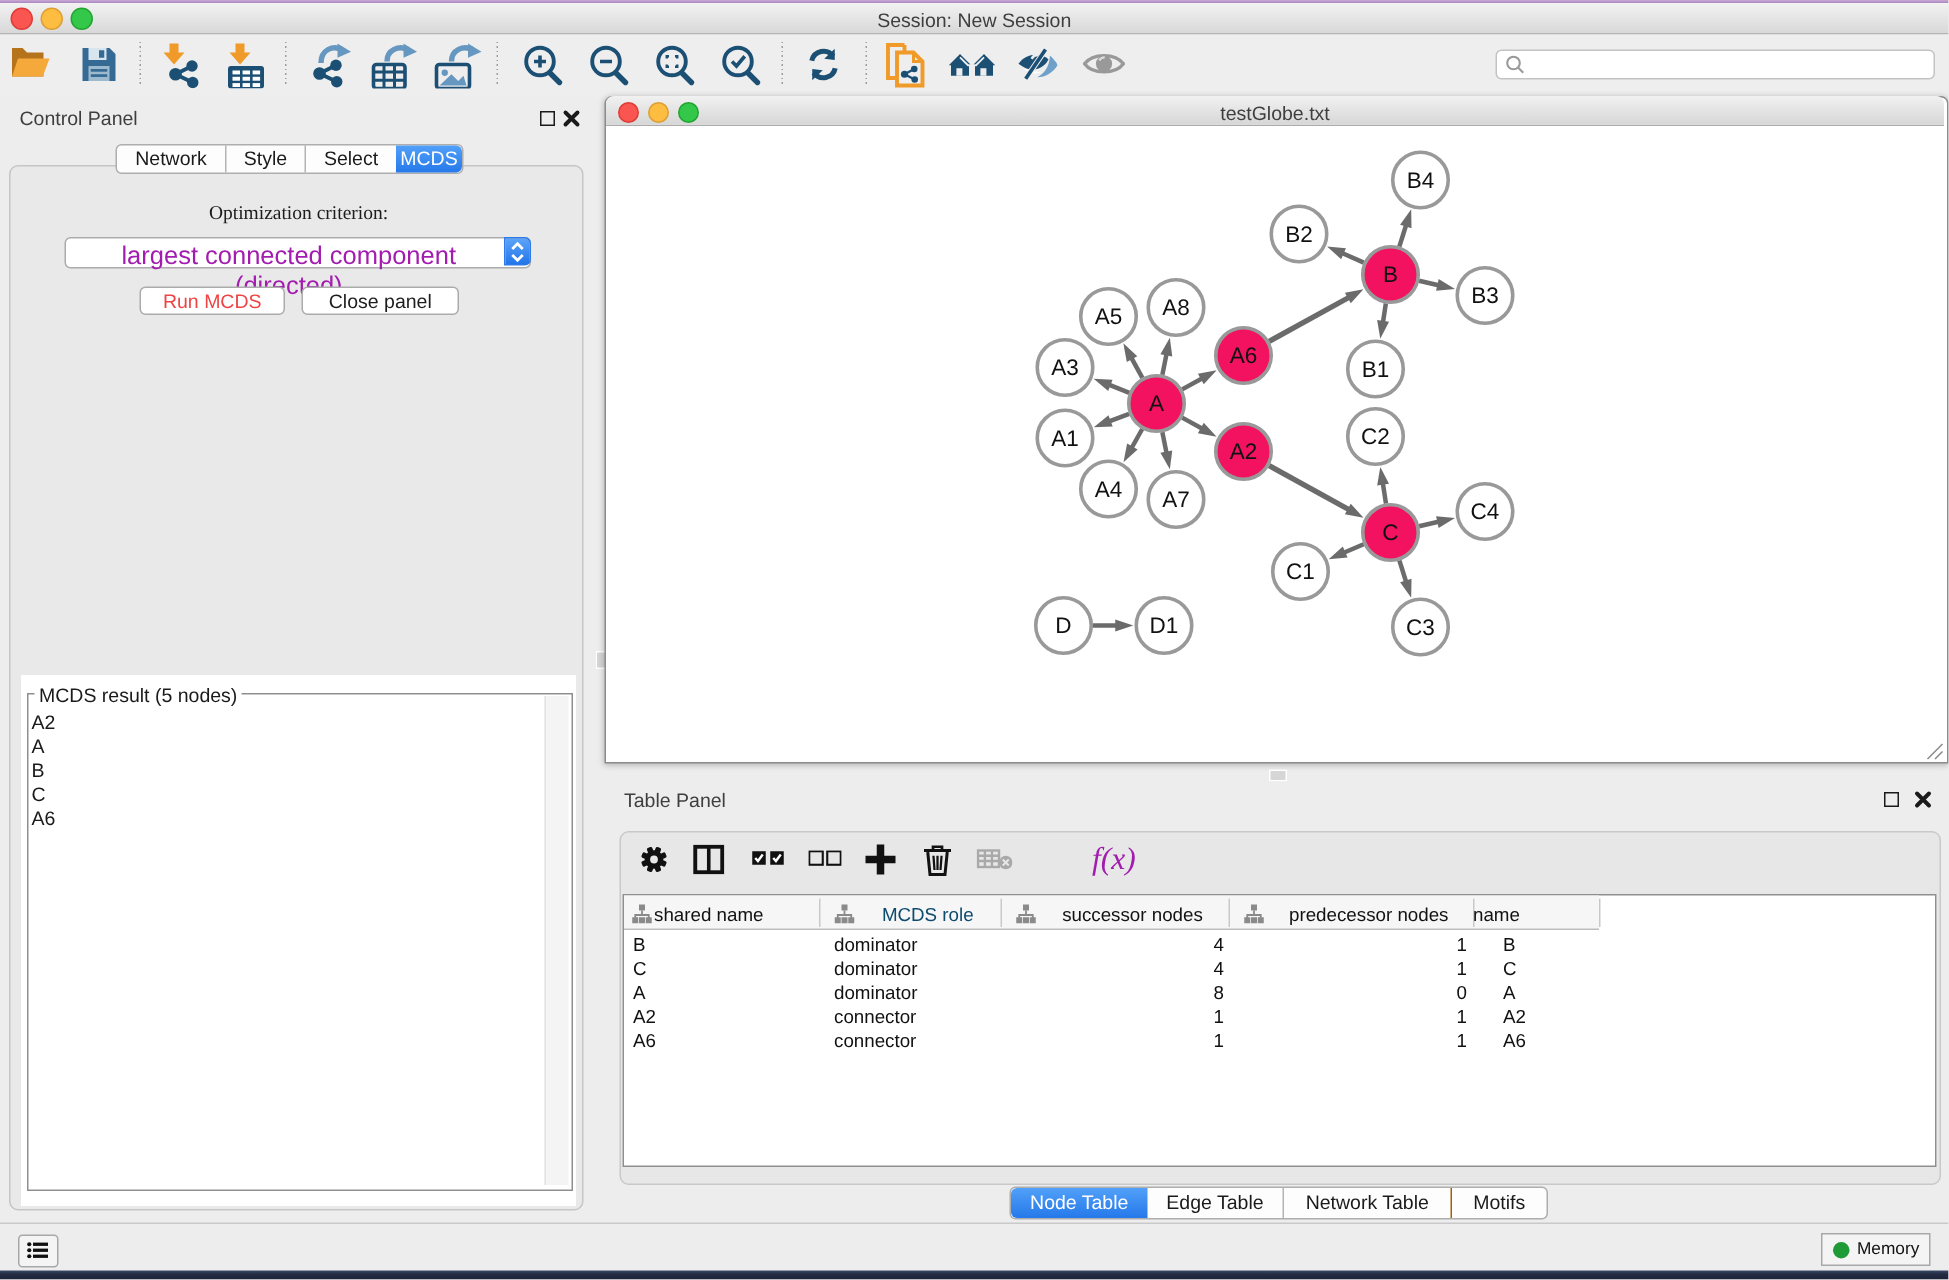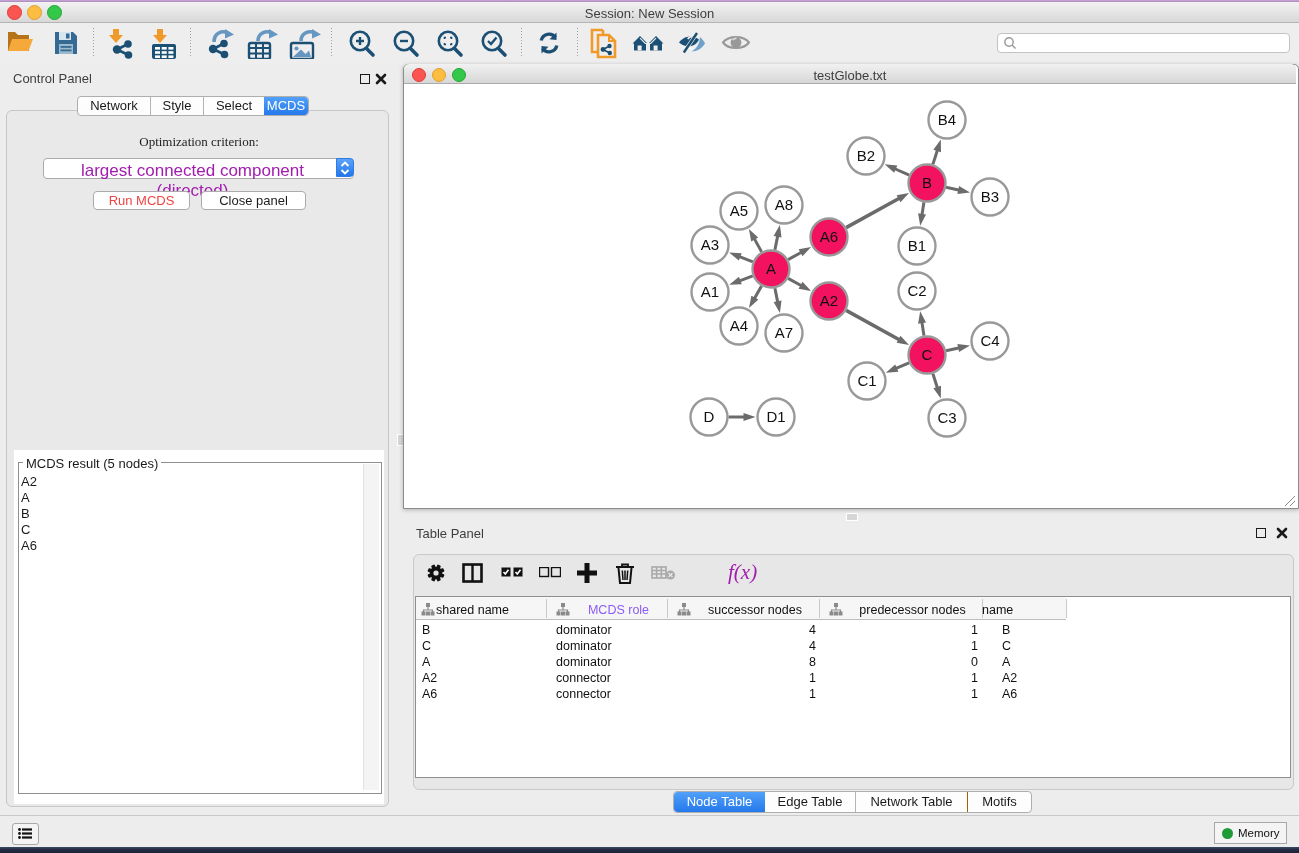--- a/index.html
+++ b/index.html
@@ -369,21 +369,21 @@
     <rect x="9.5" y="9.5" width="4" height="4" fill="#8a8a8a"></rect>
 </svg>
 <svg class="abs" style="left:829px;top:602px;" width="14" height="14">
  <rect x="5" y="1" width="4" height="4" fill="#8a8a8a"></rect>
     <path d="M7 5 L7 8 M2.5 11 L2.5 8 L11.5 8 L11.5 11" stroke="#8a8a8a" stroke-width="1.2" fill="none"></path>
  <rect x="0.5" y="9.5" width="4" height="4" fill="#8a8a8a"></rect>
     <rect x="5" y="9.5" width="4" height="4" fill="#8a8a8a"></rect>
     <rect x="9.5" y="9.5" width="4" height="4" fill="#8a8a8a"></rect>
 </svg>
 <div class="abs" style="left:436px;top:603px;width:110px;text-align:left;font-size:12.5px;color:#111;">shared name</div>
-<div class="abs" style="left:570px;top:603px;width:97px;text-align:center;font-size:12.5px;color:#8b5cf6;">MCDS role</div>
+<div class="abs" style="left:570px;top:603px;width:97px;text-align:center;font-size:12.5px;color:#0c4a6e;">MCDS role</div>
 <div class="abs" style="left:691px;top:603px;width:128px;text-align:center;font-size:12.5px;color:#111;">successor nodes</div>
 <div class="abs" style="left:843px;top:603px;width:139px;text-align:center;font-size:12.5px;color:#111;">predecessor nodes</div>
 <div class="abs" style="left:982px;top:603px;width:81px;text-align:left;font-size:12.5px;color:#111;">name</div>
 
 <div class="abs" style="left:422px;top:622px;font-size:12.5px;color:#111;line-height:16px;">B<br>C<br>A<br>A2<br>A6</div>
 <div class="abs" style="left:556px;top:622px;font-size:12.5px;color:#111;line-height:16px;">dominator<br>dominator<br>dominator<br>connector<br>connector</div>
 <div class="abs" style="left:700px;top:622px;width:116px;text-align:right;font-size:12.5px;color:#111;line-height:16px;">4<br>4<br>8<br>1<br>1</div>
 <div class="abs" style="left:860px;top:622px;width:118px;text-align:right;font-size:12.5px;color:#111;line-height:16px;">1<br>1<br>0<br>1<br>1</div>
 <div class="abs" style="left:1002px;top:622px;font-size:12.5px;color:#111;line-height:16px;">B<br>C<br>A<br>A2<br>A6</div>
 

